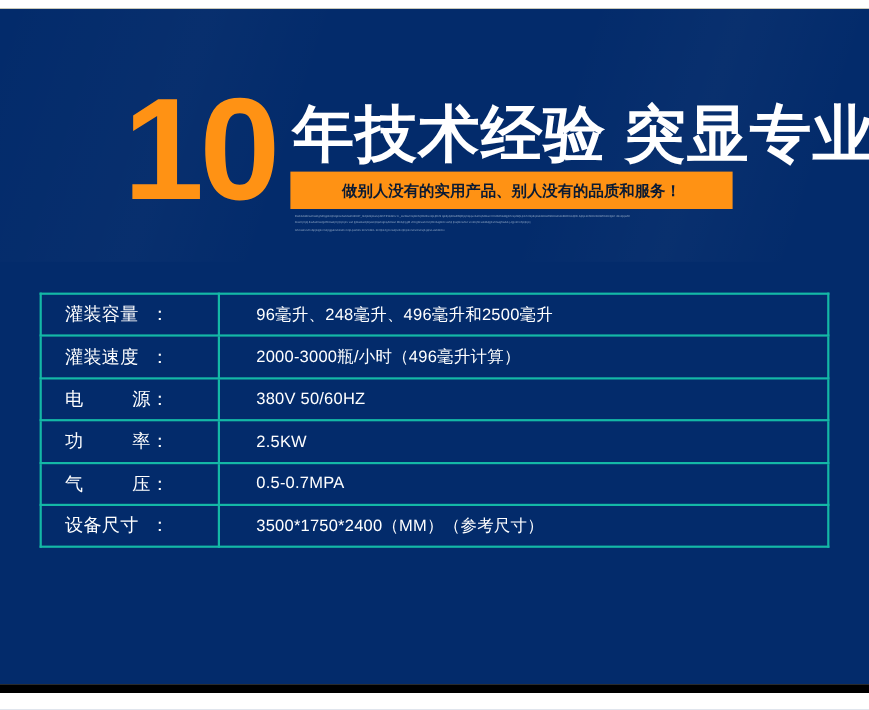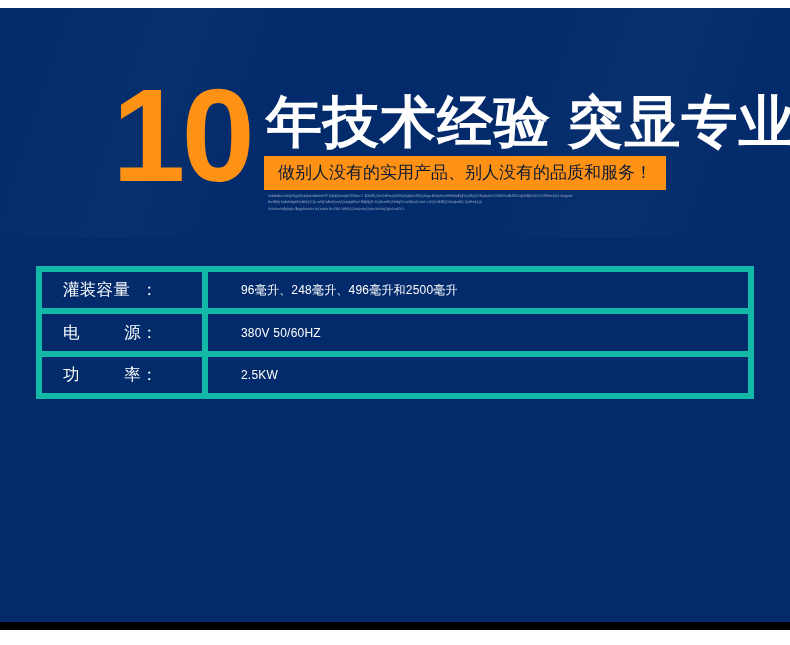--- a/index.html
+++ b/index.html
@@ -104,23 +104,23 @@
     left: 264px;
     top: 148px;
     width: 402px;
     height: 34px;
     background: #ff9214;
     display: flex;
     align-items: center;
     justify-content: center;
   }
   .hero-banner-text {
-    font-size: 17px;
+    font-size: 14px;
     line-height: 20px;
-    font-weight: normal;
+    font-weight: bold;
     color: #0a1a33;
     white-space: nowrap;
     letter-spacing: 0px;
   }
   .micro-block {
     position: absolute;
     left: 268px;
     top: 186px;
     width: 418px;
     color: #93a9c6;
@@ -138,36 +138,36 @@
   
   .spec-table {
     position: absolute;
     left: 36px;
     top: 258px;
     width: 718px;
     border-collapse: collapse;
     table-layout: fixed;
   }
   .spec-table td {
-    border: 6px solid #14b8a6;
+    border: 2px solid #14b8a6;
     height: 36.4px;
     padding: 0;
     vertical-align: middle;
     color: #ffffff;
   }
   .spec-table td.k {
     width: 139px;
     padding-left: 21px;
     font-size: 16.5px;
     letter-spacing: 0.3px;
     white-space: nowrap;
   }
   .spec-table td.v {
     padding-left: 33px;
-    font-size: 12px;
+    font-size: 15px;
     letter-spacing: 0.2px;
     white-space: nowrap;
   }
   
   .k .kw {
     display: inline-block;
     width: 78px;
     text-align: justify;
     text-align-last: justify;
   }
@@ -201,26 +201,38 @@
       <span class="micro-line l3">lsh.kwkvrvhvAjrjkqjkvr lAjrjgjukivbkwhv knjLjvwhdv kkrvV4krL kkHjkkJj jCvwkjrvdvrjOjvkvrvkvrkvkvjCjqkvLvwkOrCv</span>
     </div>
 
     <table class="spec-table">
       <tbody>
           <tr>
             <td class="k"><span class="kw tight">灌装容量</span><span class="colon">：</span></td>
             <td class="v">96毫升、248毫升、496毫升和2500毫升</td>
           </tr>
           <tr>
+            <td class="k"><span class="kw tight">灌装速度</span><span class="colon">：</span></td>
+            <td class="v">2000-3000瓶/小时（496毫升计算）</td>
+          </tr>
+          <tr>
             <td class="k"><span class="kw">电源</span><span class="colon">：</span></td>
             <td class="v">380V 50/60HZ</td>
           </tr>
           <tr>
             <td class="k"><span class="kw">功率</span><span class="colon">：</span></td>
             <td class="v">2.5KW</td>
+          </tr>
+          <tr>
+            <td class="k"><span class="kw">气压</span><span class="colon">：</span></td>
+            <td class="v">0.5-0.7MPA</td>
+          </tr>
+          <tr>
+            <td class="k"><span class="kw tight">设备尺寸</span><span class="colon">：</span></td>
+            <td class="v">3500*1750*2400（MM）（参考尺寸）</td>
           </tr>
         </tbody>
     </table>
   </div>
 
   <div class="black-rule"></div>
   <div class="footer-white"></div>
 
 </div>
 

